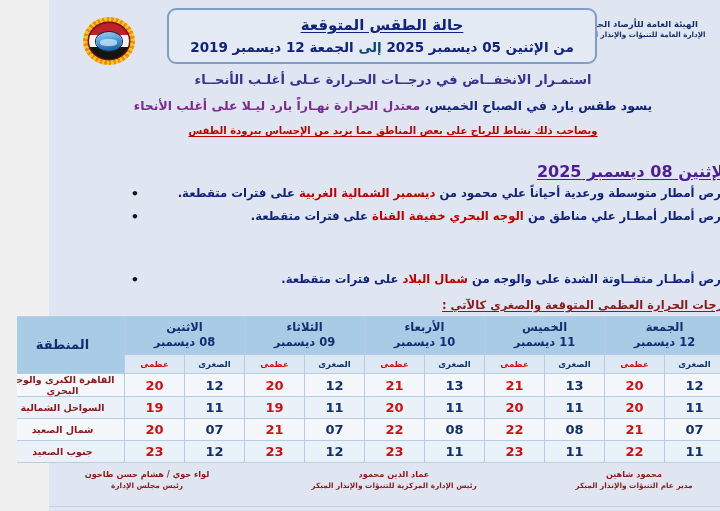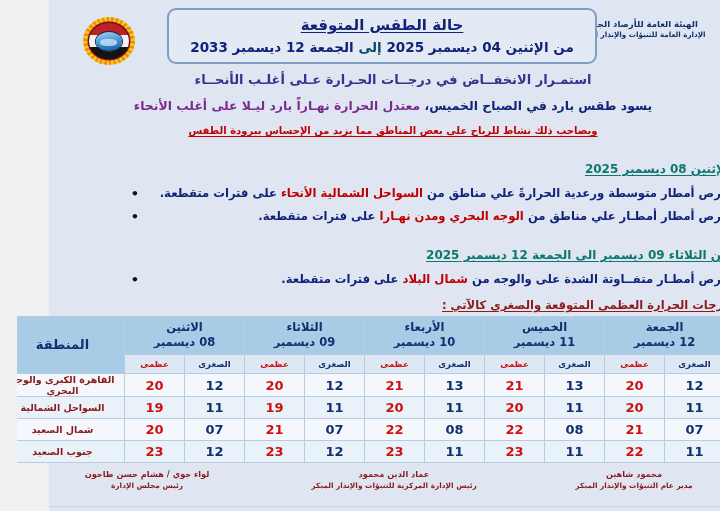--- a/index.html
+++ b/index.html
@@ -72,21 +72,21 @@
   
   .intro{position:absolute;left:0;top:70px;width:688px;text-align:center;}
   .ln{font-weight:bold;line-height:1.55;}
   .ln1{font-size:13px;color:#3b2f8f;letter-spacing:.4px;}
   .ln2{font-size:12.4px;color:#11237a;margin-top:6px;}
   .ln2 .pp{color:#7b2a8f;}
   .ln3{font-size:10px;color:#c00000;margin-top:8px;text-decoration:underline;text-underline-offset:2px;text-align:center;}
 
   
   .dayhead{
-    position:absolute;font-size:12px;font-weight:bold;color:#0f766e;
+    position:absolute;font-size:16px;font-weight:bold;color:#4c1d95;
     text-decoration:underline;text-underline-offset:2px;
   }
   .bullets{position:absolute;}
   .bullet{
     display:flex;flex-direction:row;align-items:flex-start;justify-content:flex-start;
     font-size:11.6px;font-weight:bold;color:#11237a;line-height:1.5;margin-bottom:5px;
   }
   .bullet .dot{
     flex:0 0 auto;width:12px;text-align:center;font-size:13px;color:#111;line-height:1.35;
   }
@@ -165,58 +165,57 @@
       </div>
 
       <div class="org">
         <div class="l1">الهيئة العامة للأرصاد الجوية</div>
         <div class="l2">الإدارة العامة للتنبؤات والإنذار المبكر</div>
       </div>
 
       <div class="titlebox">
         <div class="t-main">حالة الطقس المتوقعة</div>
         <div class="t-sub">
-          <span>من الإثنين 04 ديسمبر 2025</span>
+          <span>من الإثنين 05 ديسمبر 2025</span>
           <span class="rd">إلى</span>
-          <span>الجمعة 12 ديسمبر 2033</span>
+          <span>الجمعة 12 ديسمبر 2019</span>
         </div>
       </div>
     </div>
 
     <div class="intro">
       <div class="ln ln1">استمـرار الانخفــاض في درجــات الحـرارة عـلى أغلـب الأنحــاء</div>
       <div class="ln ln2">
         <span>يسود طقس بارد في الصباح الخميس،</span>
         <span class="pp">معتدل الحرارة نهـاراً بارد ليـلا على أغلب الأنحاء</span>
       </div>
       <div class="ln ln3">ويصاحب ذلك نشاط للرياح على بعض المناطق مما يزيد من الإحساس ببرودة الطقس</div>
     </div>
 
     <div class="dayhead" style="right:8px;top:162px;">الإثنين 08 ديسمبر 2025</div>
 
     <div class="bullets" style="right:8px;top:185px;width:600px;">
       <div class="bullet">
         <div class="bt">
-          <span>فرص أمطار متوسطة ورعدية الحرارةً علي مناطق من</span>
-          <span class="rd">السواحل الشمالية الأنحاء</span>
+          <span>فرص أمطار متوسطة ورعدية أحياناً علي محمود من</span>
+          <span class="rd">ديسمبر الشمالية الغربية</span>
           <span>على فترات متقطعة.</span>
         </div>
         <div class="dot">•</div>
       </div>
       <div class="bullet">
         <div class="bt">
           <span>فرص أمطار أمطـار علي مناطق من</span>
-          <span class="rd">الوجه البحري ومدن نهـارا</span>
+          <span class="rd">الوجه البحري خفيفة القناة</span>
           <span>على فترات متقطعة.</span>
         </div>
         <div class="dot">•</div>
       </div>
     </div>
 
-    <div class="dayhead" style="right:8px;top:248px;">من الثلاثاء 09 ديسمبر  الى الجمعة 12 ديسمبر 2025</div>
 
     <div class="bullets" style="right:8px;top:271px;width:600px;">
       <div class="bullet">
         <div class="bt">
           <span>فرص أمطـار متفــاوتة الشدة على والوجه من</span>
           <span class="rd">شمال البلاد</span>
           <span>على فترات متقطعة.</span>
         </div>
         <div class="dot">•</div>
       </div>

